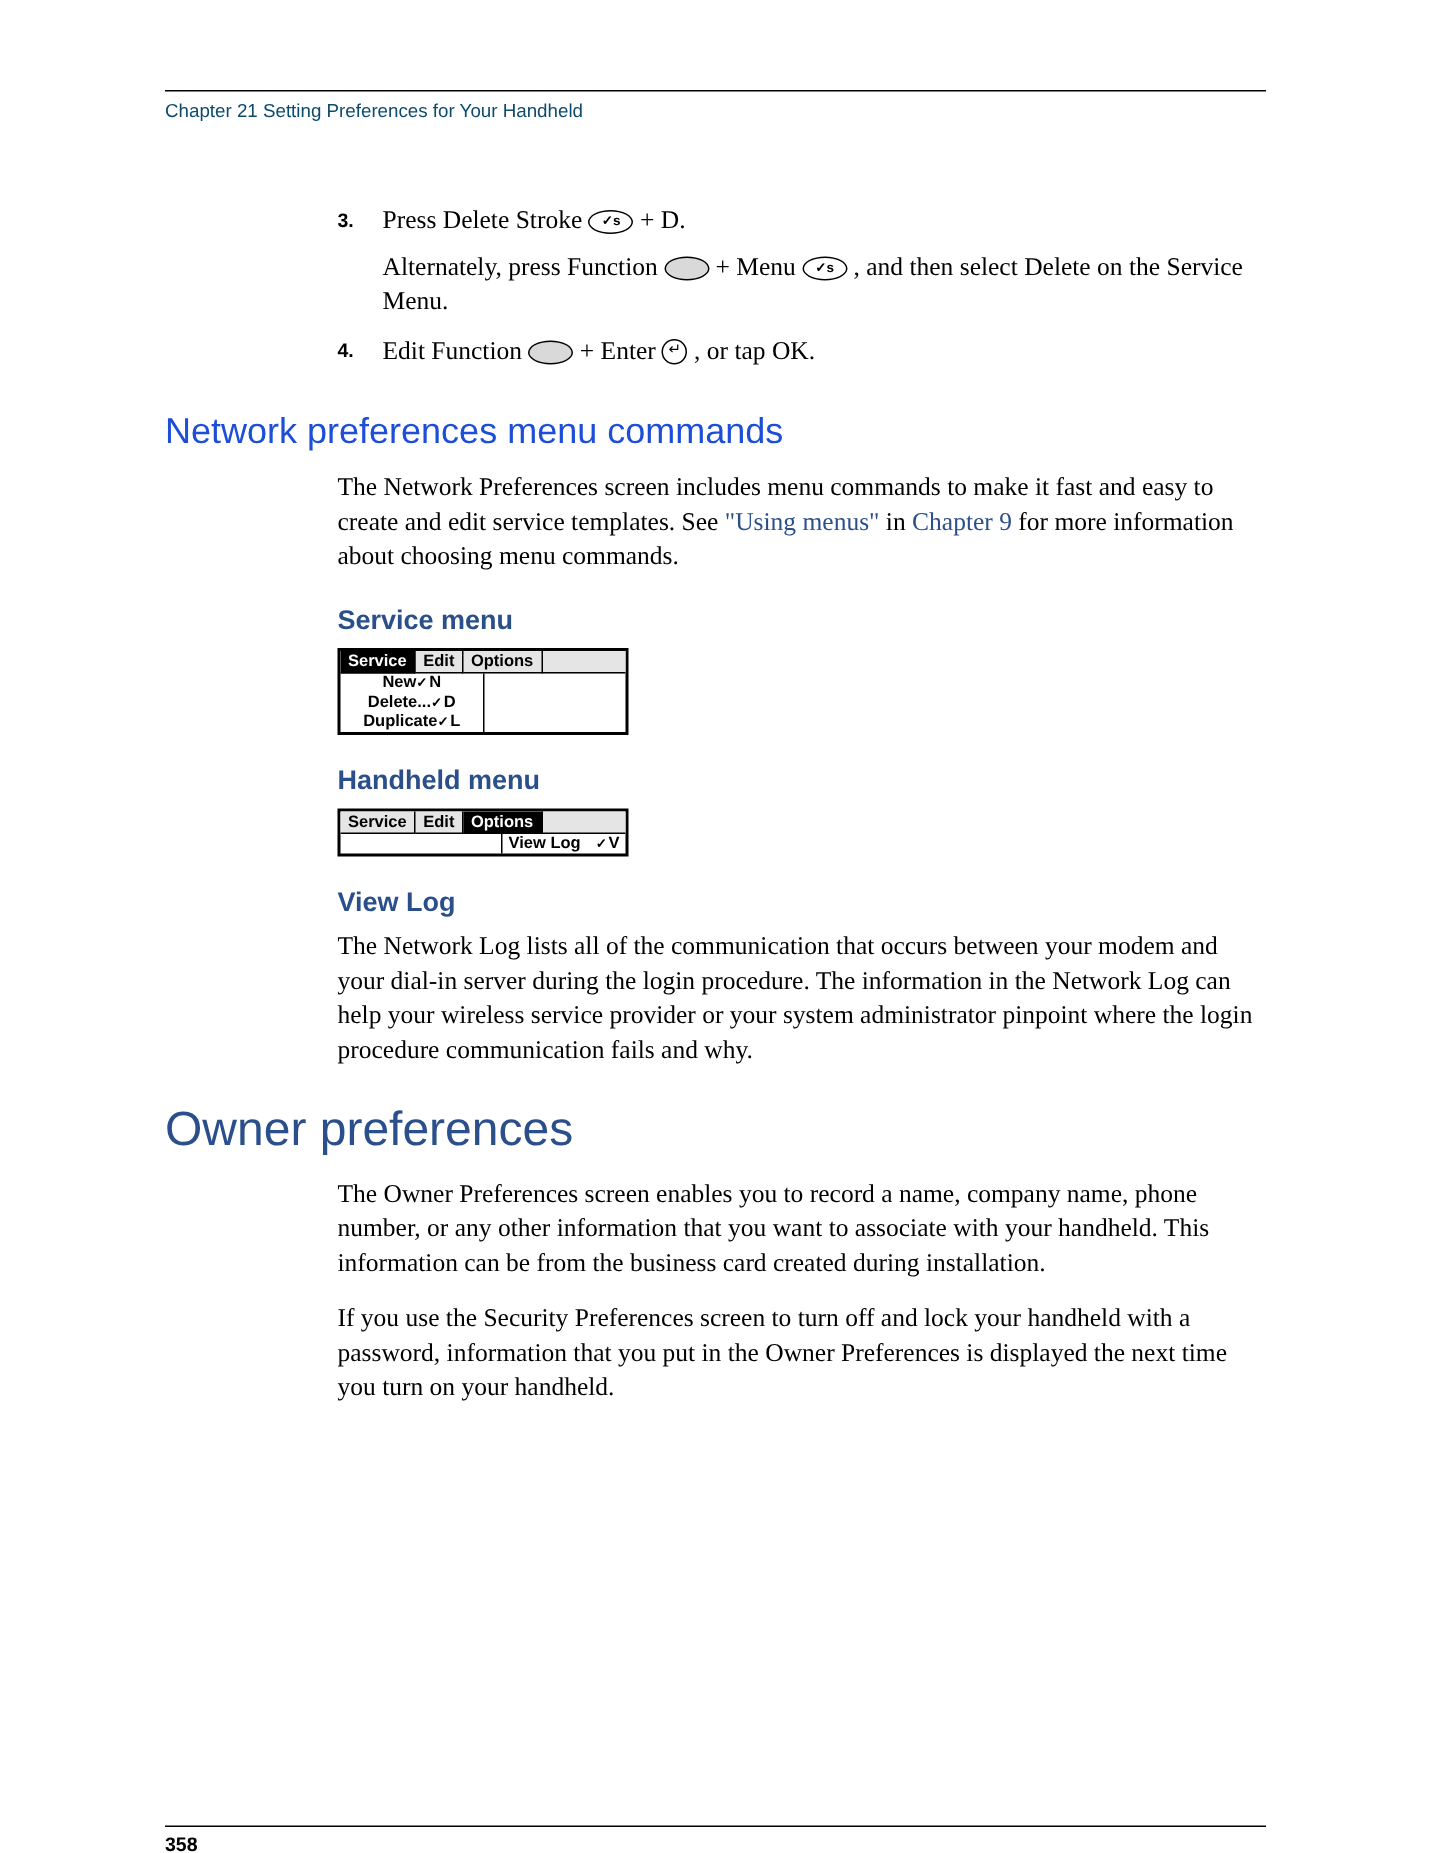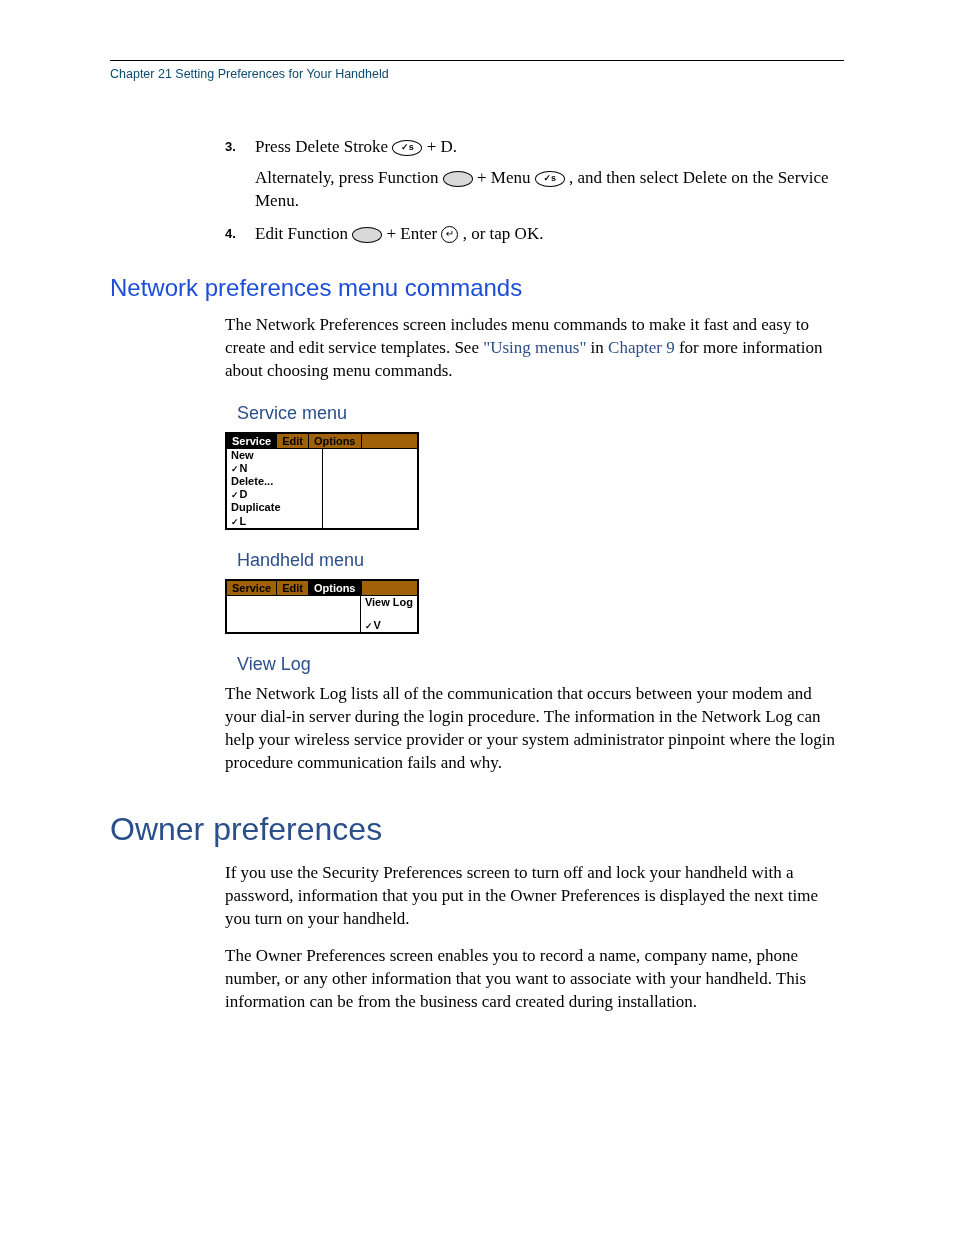--- a/index.html
+++ b/index.html
@@ -87,29 +87,29 @@
     color: #1d4ed8;
     font-size: 24px;
     margin: 28px 0 12px 0;
   }
   h1.section {
     font-family: "Arial Narrow", "Helvetica Condensed", Arial, sans-serif;
     font-stretch: condensed;
     font-weight: normal;
     color: #2a4f8a;
     font-size: 32px;
-    margin: 36px 0 14px 0;
+    margin: 22px 0 14px 0;
   }
   h3.sub {
     font-family: "Arial Narrow", "Helvetica Condensed", Arial, sans-serif;
     font-stretch: condensed;
-    font-weight: normal;
+    font-weight: bold;
     color: #2a4f8a;
     font-size: 18px;
-    margin: 20px 0 8px 12px;
+    margin: 20px 0 8px 0;
   }
   p.body {
     font-size: 17px;
     line-height: 1.35;
     margin: 0 0 14px 0;
   }
   a.doc-link {
     color: #2a4f8a;
     text-decoration: none;
   }
@@ -117,21 +117,21 @@
     border: 2px solid #000;
     width: 190px;
     font-family: Arial, Helvetica, sans-serif;
     font-size: 11px;
     font-weight: bold;
     background: #fff;
     margin-bottom: 8px;
   }
   .palm-menu .bar {
     display: flex;
-    background: #a16207;
+    background: #e5e5e5;
   }
   .palm-menu .bar .tab {
     padding: 1px 5px;
     border-right: 1px solid #000;
     border-bottom: 1px solid #000;
   }
   .palm-menu .bar .tab.active {
     background: #000;
     color: #fff;
   }
@@ -140,21 +140,20 @@
     border-bottom: 1px solid #000;
   }
   .palm-menu .dropdown {
     padding: 0;
   }
   .palm-menu .dropdown .row {
     display: flex;
     justify-content: center;
     padding: 0px 4px;
     line-height: 1.2;
-    flex-direction: column;
   }
   .palm-menu .dropdown.right {
     display: flex;
     justify-content: flex-end;
   }
   .palm-menu .dropdown.right .inner {
     border-left: 1px solid #000;
     padding: 0 4px;
     display:flex;
     gap:10px;
@@ -264,21 +263,21 @@
         </div>
       </div>
     </div>
 
     <h3 class="sub">View Log</h3>
     <p class="body">The Network Log lists all of the communication that occurs between your modem and your dial-in server during the login procedure. The information in the Network Log can help your wireless service provider or your system administrator pinpoint where the login procedure communication fails and why.</p>
   </div>
 
   <h1 class="section">Owner preferences</h1>
   <div class="content-block">
+    <p class="body">The Owner Preferences screen enables you to record a name, company name, phone number, or any other information that you want to associate with your handheld. This information can be from the business card created during installation.</p>
     <p class="body">If you use the Security Preferences screen to turn off and lock your handheld with a password, information that you put in the Owner Preferences is displayed the next time you turn on your handheld.</p>
-    <p class="body">The Owner Preferences screen enables you to record a name, company name, phone number, or any other information that you want to associate with your handheld. This information can be from the business card created during installation.</p>
   </div>
 
   <div class="footer">
     <hr>
     <div class="pg">358</div>
   </div>
 </div>
 
 </body></html>

